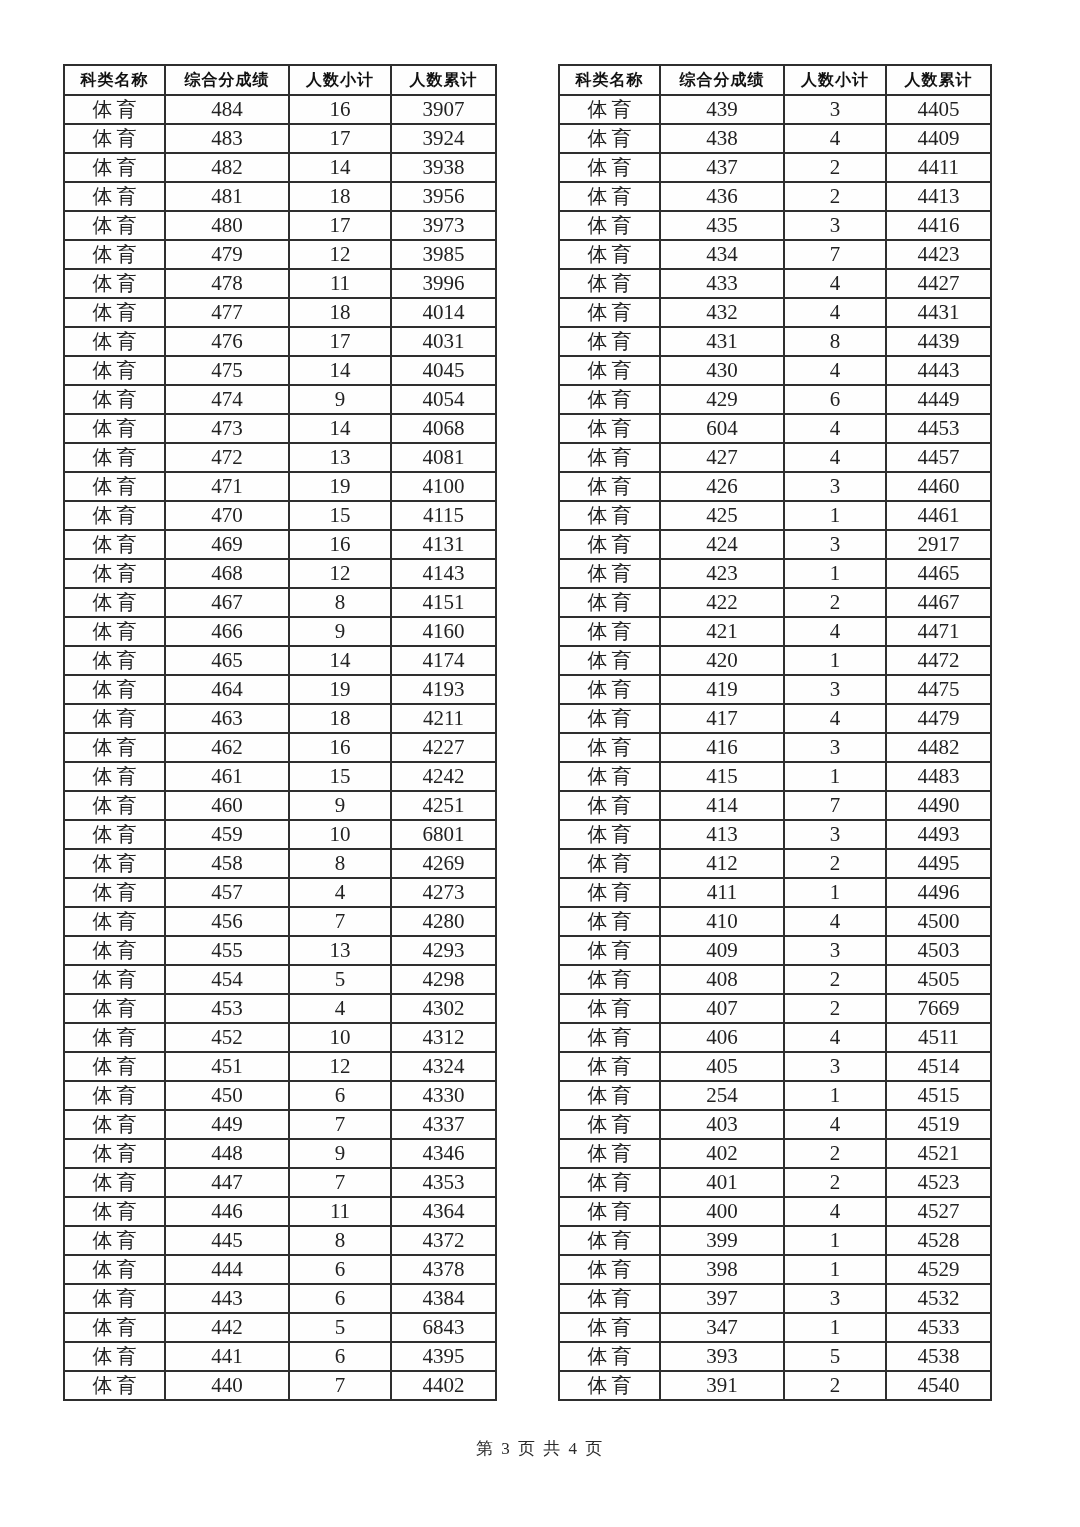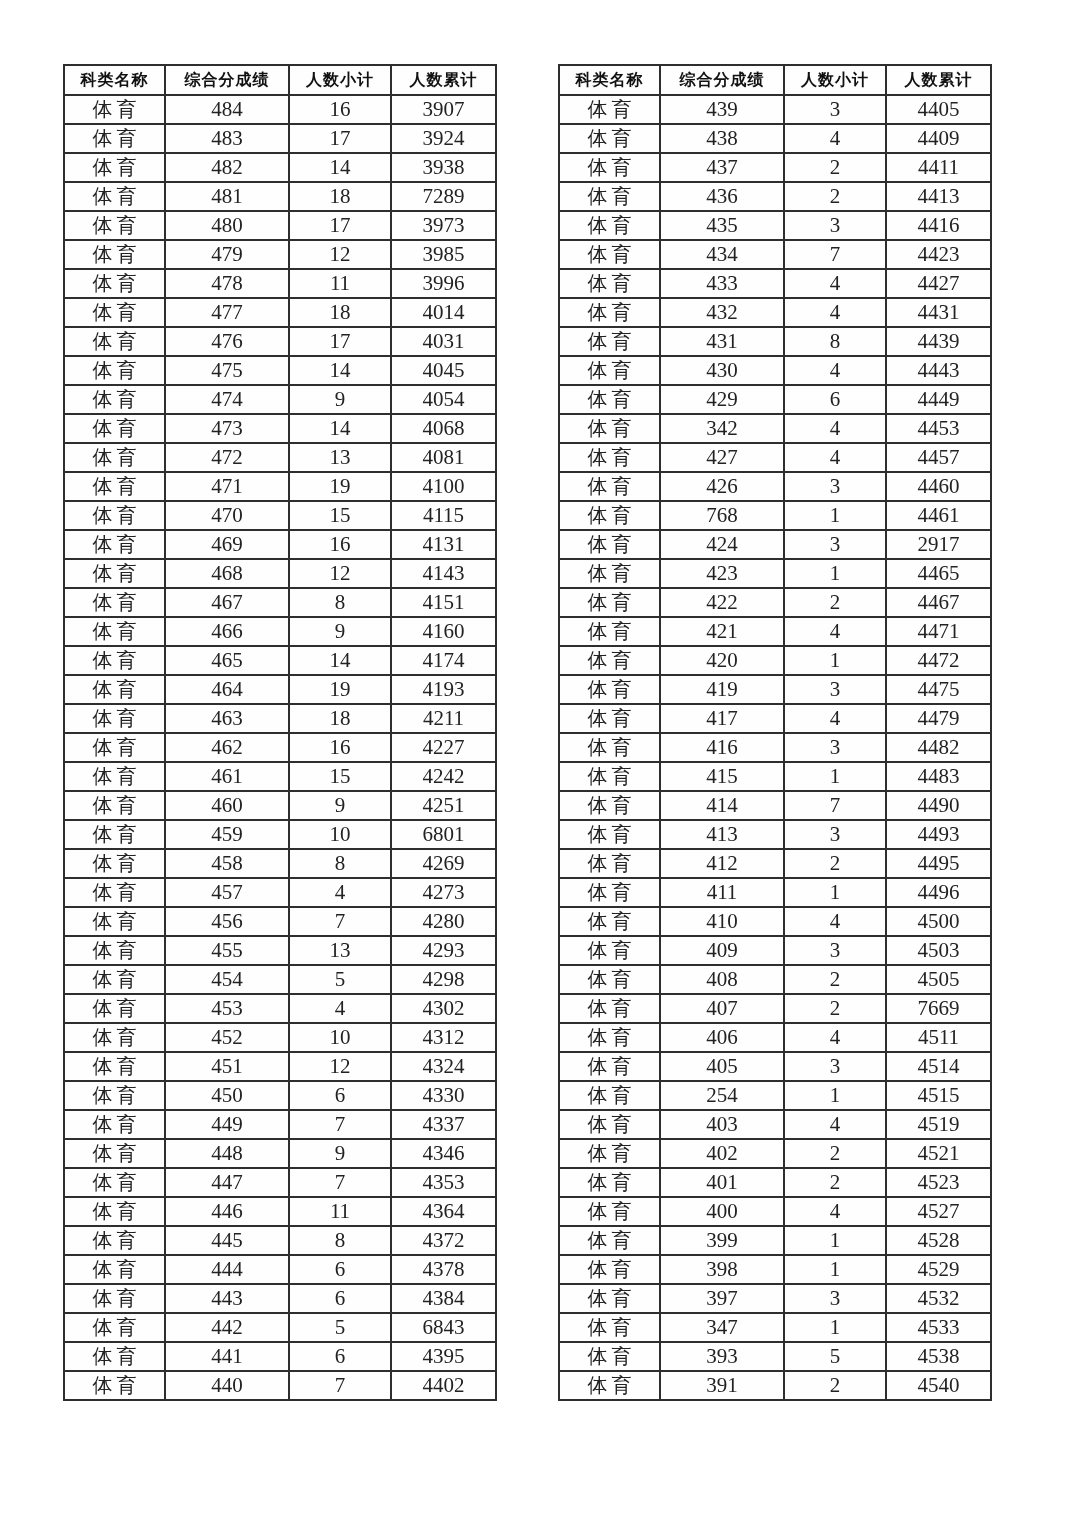--- a/index.html
+++ b/index.html
@@ -101,21 +101,21 @@
         <tr>
           <td>体育</td>
           <td>482</td>
           <td>14</td>
           <td>3938</td>
         </tr>
         <tr>
           <td>体育</td>
           <td>481</td>
           <td>18</td>
-          <td>7289</td>
+          <td>3956</td>
         </tr>
         <tr>
           <td>体育</td>
           <td>480</td>
           <td>17</td>
           <td>3973</td>
         </tr>
         <tr>
           <td>体育</td>
           <td>479</td>
@@ -436,39 +436,39 @@
           <td>4443</td>
         </tr>
         <tr>
           <td>体育</td>
           <td>429</td>
           <td>6</td>
           <td>4449</td>
         </tr>
         <tr>
           <td>体育</td>
-          <td>342</td>
+          <td>604</td>
           <td>4</td>
           <td>4453</td>
         </tr>
         <tr>
           <td>体育</td>
           <td>427</td>
           <td>4</td>
           <td>4457</td>
         </tr>
         <tr>
           <td>体育</td>
           <td>426</td>
           <td>3</td>
           <td>4460</td>
         </tr>
         <tr>
           <td>体育</td>
-          <td>768</td>
+          <td>425</td>
           <td>1</td>
           <td>4461</td>
         </tr>
         <tr>
           <td>体育</td>
           <td>424</td>
           <td>3</td>
           <td>2917</td>
         </tr>
         <tr>
@@ -641,14 +641,15 @@
         </tr>
         <tr>
           <td>体育</td>
           <td>391</td>
           <td>2</td>
           <td>4540</td>
         </tr>
       </tbody>
   </table>
 
+  <div class="page-footer">第 3 页 共 4 页</div>
 
 </div>
 
 </body></html>

